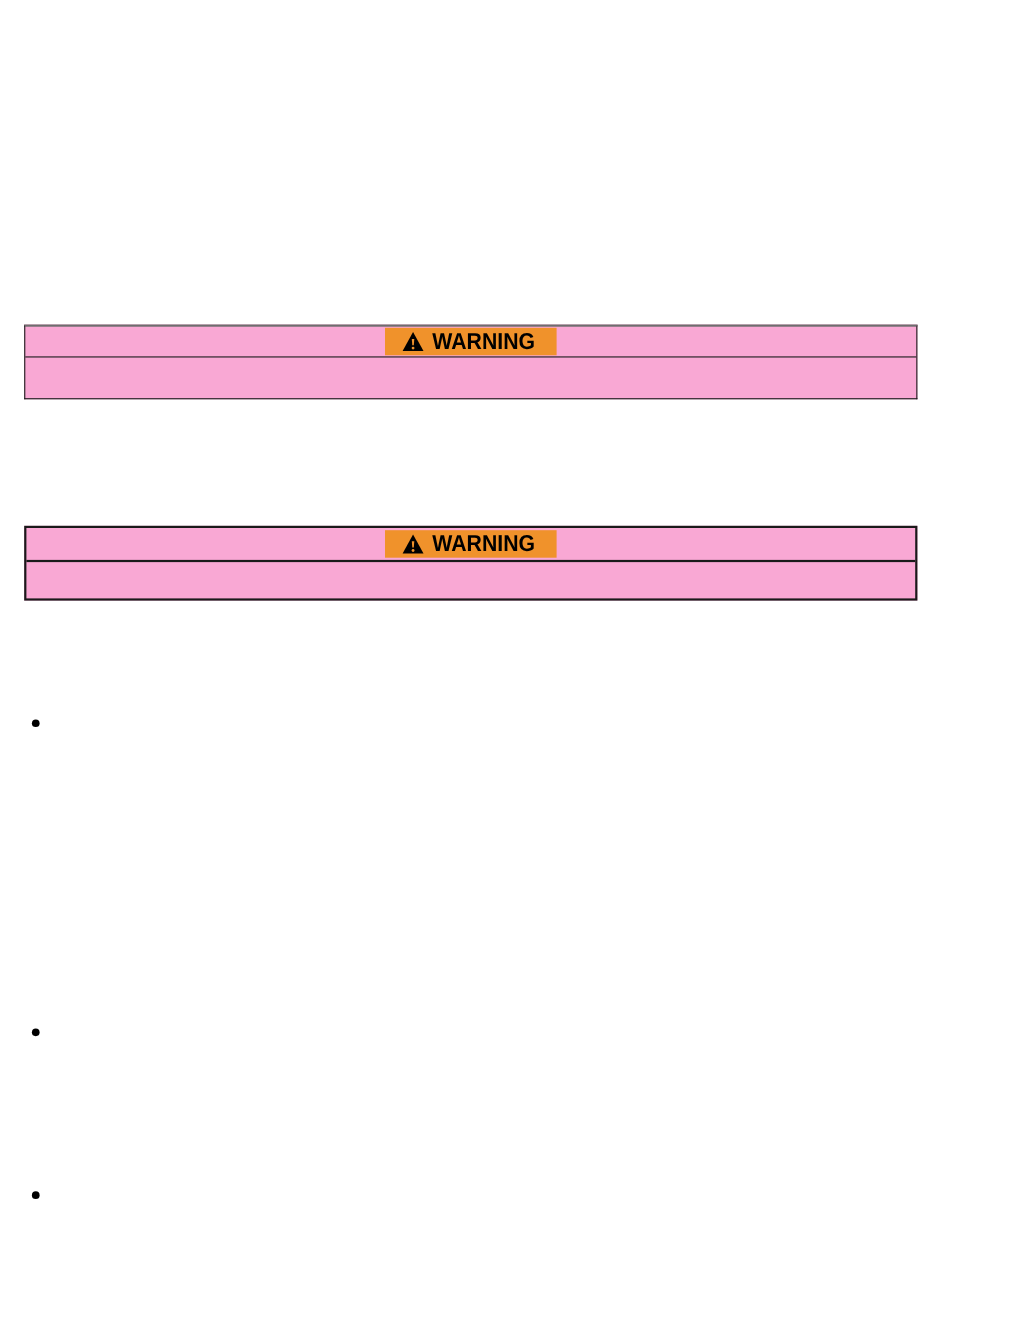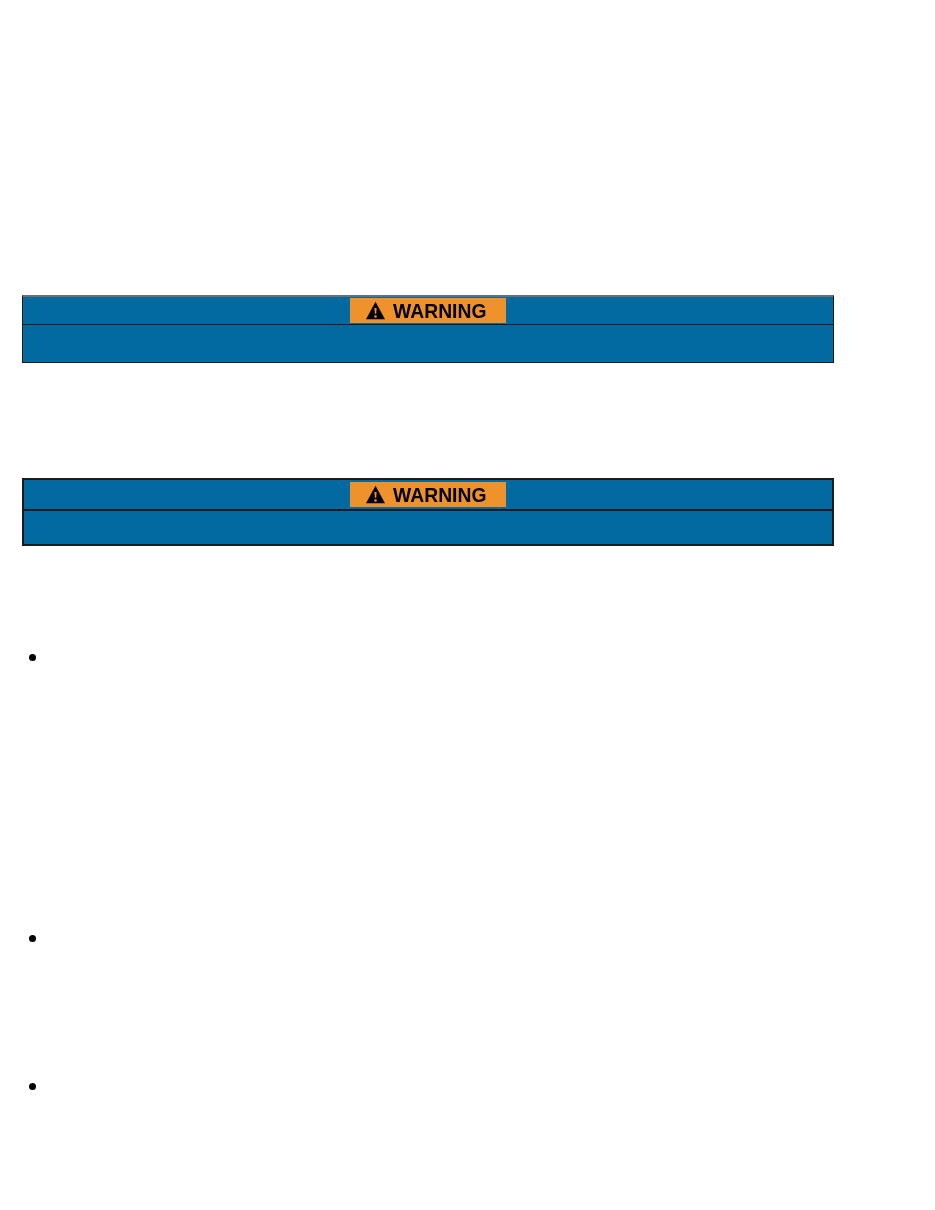--- a/index.html
+++ b/index.html
@@ -16,21 +16,21 @@
     overflow: hidden;
   }
 
   
   .warning-table {
     position: absolute;
     left: 22px;
     width: 812px;
     box-sizing: border-box;
     border: 1.6px solid var(--table-border, #1a1a1a);
-    background: #0369a1;
+    background: #f9a8d4;
   }
   .warning-table.first {
     top: 295px;
     border-top: 2px solid var(--table1-top-border, #6e6e6e);
   }
   .warning-table.second {
     top: 478px;
     border-width: 2px;
   }
 

